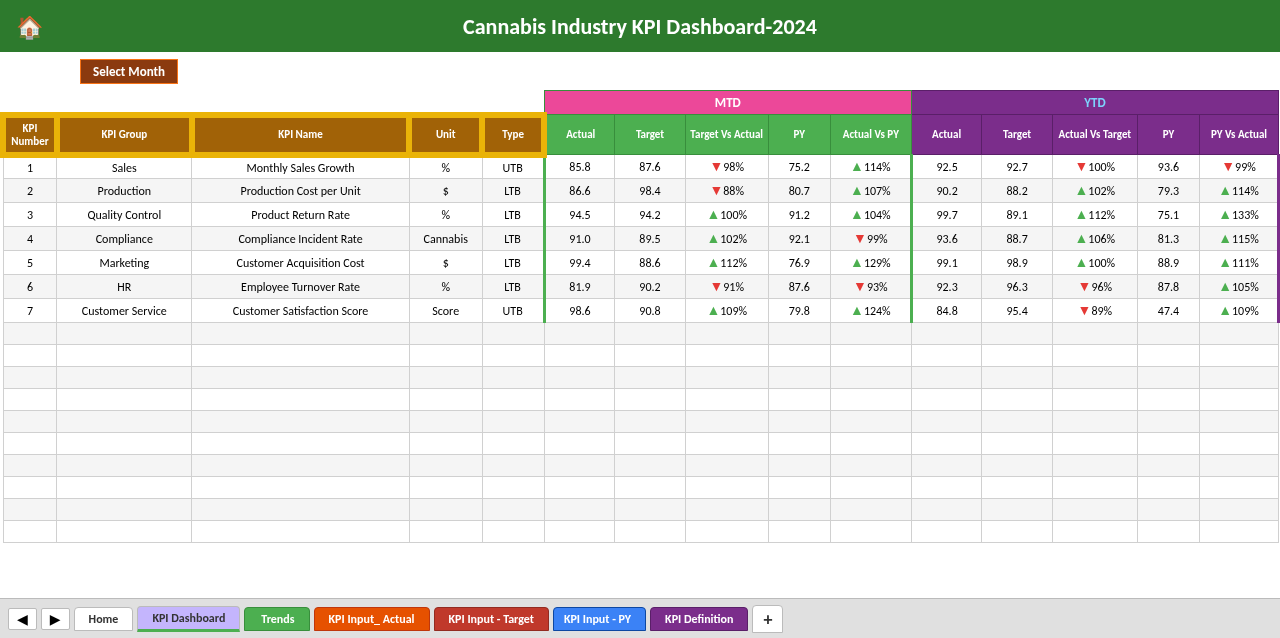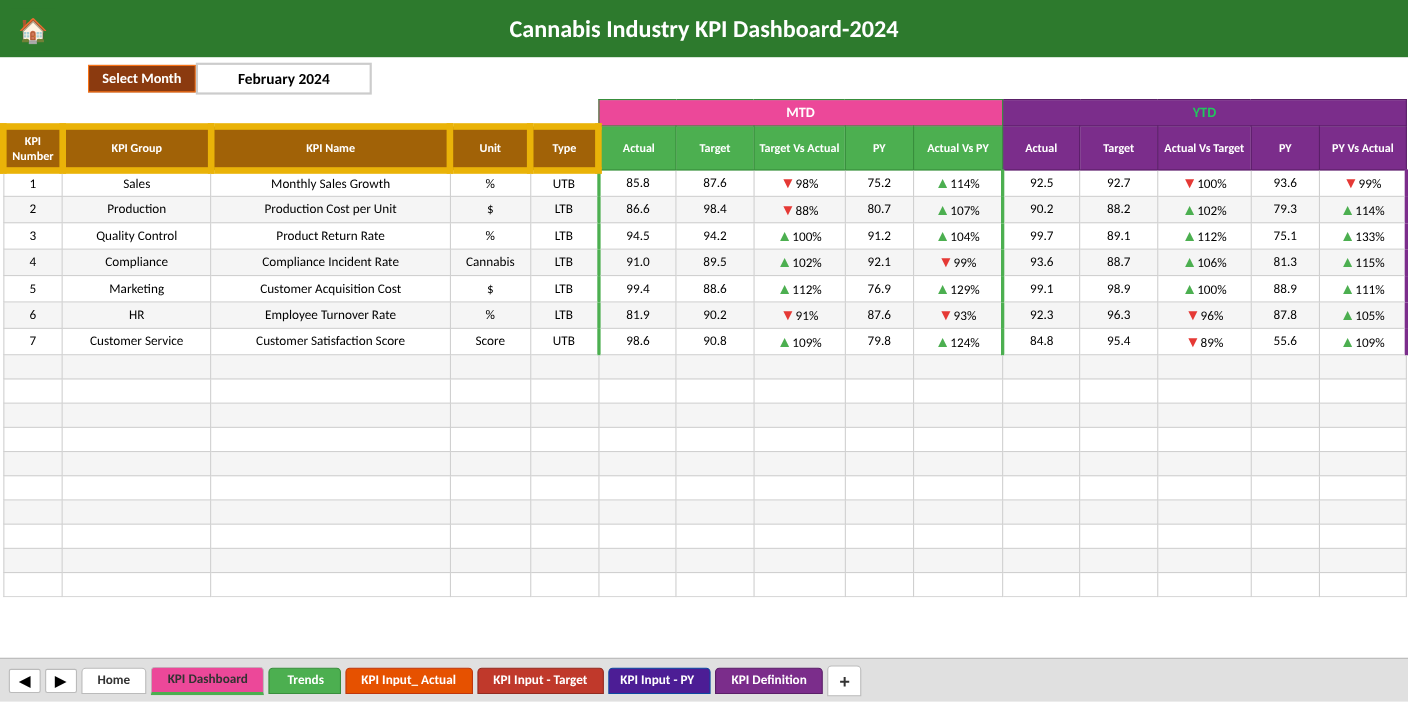--- a/index.html
+++ b/index.html
@@ -75,21 +75,21 @@
 
     
     .section-header th {
       font-weight: bold;
       font-size: 13px;
       text-align: center;
       padding: 4px 2px;
     }
     .th-empty { background: #fff; border: none !important; }
     .th-mtd { background: #ec4899; color: #fff; border: 1px solid #388e3c; }
-    .th-ytd { background: #7b2d8b; color: #22c55e; border: 1px solid #5a1f68; }
+    .th-ytd { background: #7b2d8b; color: #7dd3fc; border: 1px solid #5a1f68; }
 
     
     .col-header th {
       background: #a16207;
       color: #fff;
       text-align: center;
       padding: 4px 2px;
       font-weight: bold;
       font-size: 11px;
       border: 6px solid #eab308;
@@ -138,21 +138,21 @@
     }
     .tab {
       padding: 4px 14px;
       border-radius: 4px 4px 0 0;
       font-size: 12px;
       font-weight: bold;
       cursor: pointer;
       border: 1px solid #bbb;
     }
     .tab-home { background: #fff; color: #333; }
-    .tab-active { background: #ec4899; color: #333; border-bottom: 2px solid #4caf50; }
+    .tab-active { background: #c4b5fd; color: #333; border-bottom: 2px solid #4caf50; }
     .tab-green { background: #4caf50; color: #fff; border-color: #388e3c; padding-left: 16px; }
     .tab-orange { background: #e65100; color: #fff; border-color: #bf360c; }
     .tab-red-orange { background: #c0392b; color: #fff; border-color: #922b21; }
     .tab-blue { background: #1565c0; color: #fff; border-color: #0d47a1; }
     .tab-purple { background: #7b2d8b; color: #fff; border-color: #5a1f68; }
     .tab-plus { background: #fff; color: #333; font-size: 16px; }
 
     .mtd-border-left { border-left: 3px solid #4caf50 !important; }
     .mtd-border-right { border-right: 3px solid #4caf50 !important; }
     .ytd-border-left { border-left: 3px solid #7b2d8b !important; }
@@ -163,21 +163,20 @@
 
 <div style="position:relative; width:1280px; height:638px; overflow:hidden;">
 
   <div class="header" style="position:relative;">
     <span style="position:absolute;left:10px;top:8px;width:40px;height:38px;background:#2d7a2d;display:flex;align-items:center;justify-content:center;font-size:22px;cursor:pointer;">🏠</span>
     <span>Cannabis Industry KPI Dashboard-2024</span>
   </div>
 
   <div class="month-row">
     <span class="month-label">Select Month</span>
-    <span class="month-value">February 2024</span>
   </div>
 
   <div class="table-container">
     <table>
       <colgroup>
         <col class="col-num">
         <col class="col-group">
         <col class="col-name">
         <col class="col-unit">
         <col class="col-type">
@@ -328,21 +327,21 @@
             <td>Score</td>
             <td>UTB</td>
             <td class="mtd-border-left">98.6</td>
             <td>90.8</td>
             <td><span class="arrow-up">▲</span>109%</td>
             <td>79.8</td>
             <td class="mtd-border-right"><span class="arrow-up">▲</span>124%</td>
             <td class="ytd-border-left">84.8</td>
             <td>95.4</td>
             <td><span class="arrow-down">▼</span>89%</td>
-            <td>55.6</td>
+            <td>47.4</td>
             <td class="ytd-border-right"><span class="arrow-up">▲</span>109%</td>
           </tr>
           <tr class="empty-row">
             <td></td>
             <td></td>
             <td></td>
             <td></td>
             <td></td>
             <td></td>
             <td></td>
@@ -513,17 +512,17 @@
   </div>
 
   <div class="bottom-bar">
     <button class="nav-btn">◀</button>
     <button class="nav-btn">▶</button>
     <div class="tab tab-home">Home</div>
     <div class="tab tab-active" style="border-bottom:3px solid #4caf50;">KPI Dashboard</div>
     <div class="tab tab-green">Trends</div>
     <div class="tab tab-orange">KPI Input_ Actual</div>
     <div class="tab tab-red-orange" style="background:#c0392b;">KPI Input - Target</div>
-    <div class="tab tab-blue" style="background:#4c1d95;padding-left:10px;">KPI Input - PY</div>
+    <div class="tab tab-blue" style="background:#3b82f6;padding-left:10px;">KPI Input - PY</div>
     <div class="tab tab-purple">KPI Definition</div>
     <div class="tab tab-plus" style="font-size:18px;padding:2px 10px;">+</div>
   </div>
 </div>
 
 </body></html>

